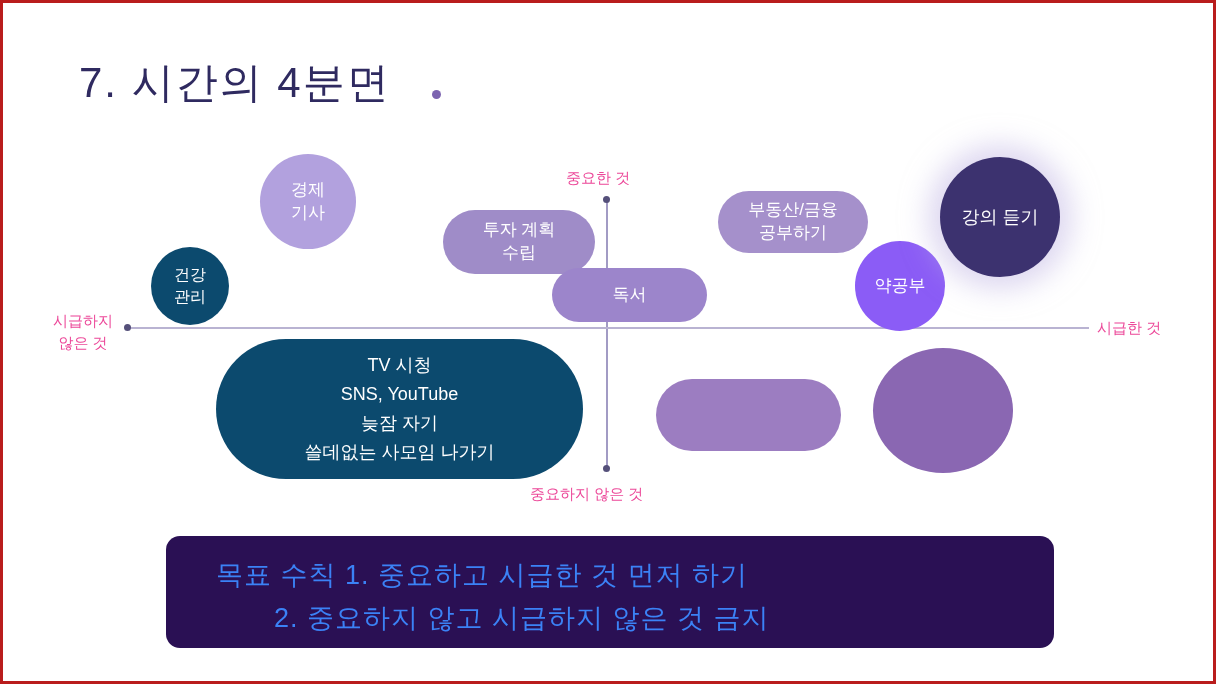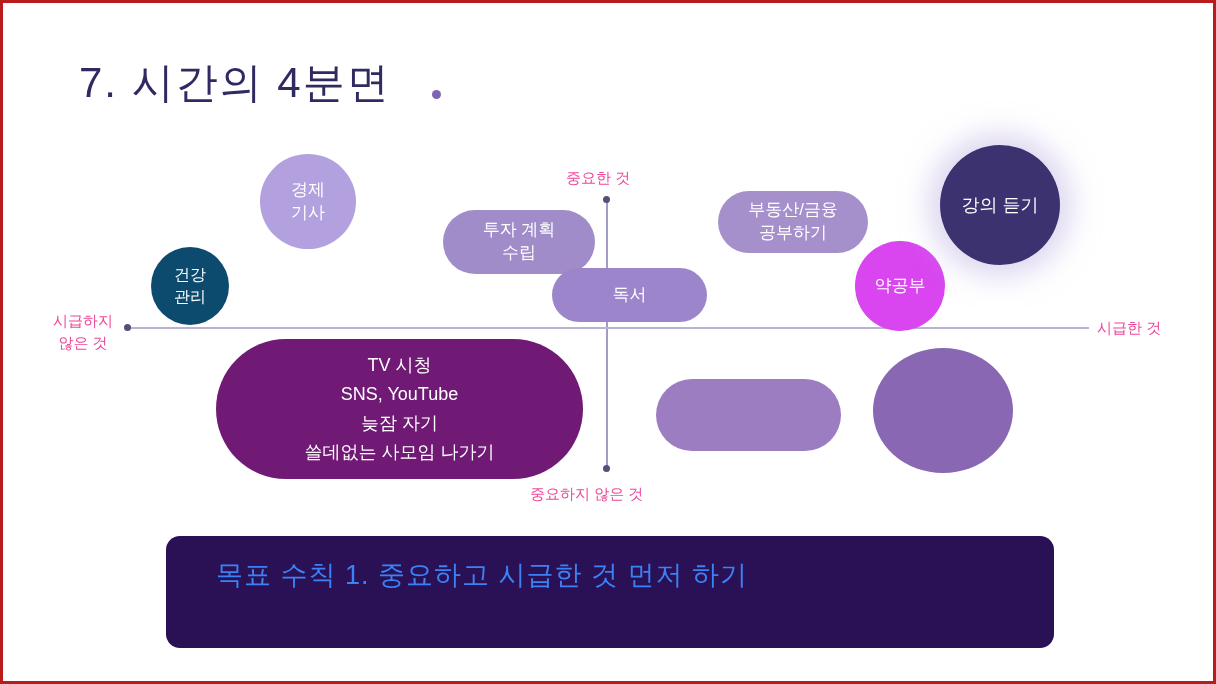--- a/index.html
+++ b/index.html
@@ -67,21 +67,21 @@
     border-radius: 50%;
     line-height: 1.35;
     font-weight: 500;
   }
   .b-economy     { left: 257px; top: 151px; width: 96px;  height: 95px;  font-size: 17px; }
   .b-health      { left: 148px; top: 244px; width: 78px;  height: 78px;  font-size: 16px; }
   .b-investment  { left: 440px; top: 207px; width: 152px; height: 64px;  font-size: 17px; border-radius: 32px; }
   .b-reading     { left: 549px; top: 265px; width: 155px; height: 54px;  font-size: 17px; border-radius: 27px; }
   .b-realestate  { left: 715px; top: 188px; width: 150px; height: 62px;  font-size: 17px; border-radius: 31px; }
   .b-pharmacy    { left: 852px; top: 238px; width: 90px;  height: 90px;  font-size: 17px; }
-  .b-lecture     { left: 937px; top: 142px; width: 120px; height: 120px; font-size: 18px;
+  .b-lecture     { left: 937px; top: 154px; width: 120px; height: 120px; font-size: 18px;
                    box-shadow: 0 0 28px 12px rgba(193,183,228,0.55); }
   .b-timewasters { left: 213px; top: 336px; width: 367px; height: 140px; font-size: 18px;
                    border-radius: 70px; line-height: 1.6; }
   .b-empty-ellipse { left: 653px; top: 376px; width: 185px; height: 72px; border-radius: 36px; }
   .b-empty-circle  { left: 870px; top: 345px; width: 140px; height: 125px; border-radius: 50%; }
 
   
   .footer {
     position: absolute;
     left: 163px;
@@ -136,36 +136,37 @@
 
   <div class="bubble b-reading" style="background: rgb(156, 133, 203);">
     <div>독서</div>
   </div>
 
   <div class="bubble b-realestate" style="background: rgb(165, 144, 203);">
     <div>부동산/금융</div>
     <div>공부하기</div>
   </div>
 
-  <div class="bubble b-pharmacy" style="background: #d946ef;">
+  <div class="bubble b-pharmacy" style="background: #8b5cf6;">
     <div>약공부</div>
   </div>
 
   <div class="bubble b-lecture" style="background: rgb(60, 50, 111);">
     <div>강의 듣기</div>
   </div>
 
-  <div class="bubble b-timewasters" style="background: #701a75;">
+  <div class="bubble b-timewasters" style="background: #0c4a6e;">
     <div>TV 시청</div>
     <div>SNS, YouTube</div>
     <div>늦잠 자기</div>
     <div>쓸데없는 사모임 나가기</div>
   </div>
 
   <div class="bubble b-empty-ellipse" style="background: rgb(156, 125, 193);"></div>
 
   <div class="bubble b-empty-circle" style="background: rgb(138, 103, 178);"></div>
 
   <div class="footer">
     <div class="l1">목표 수칙 1. 중요하고 시급한 것 먼저 하기</div>
+    <div class="l2">2. 중요하지 않고 시급하지 않은 것 금지</div>
   </div>
 
 </div>
 
 </body></html>

